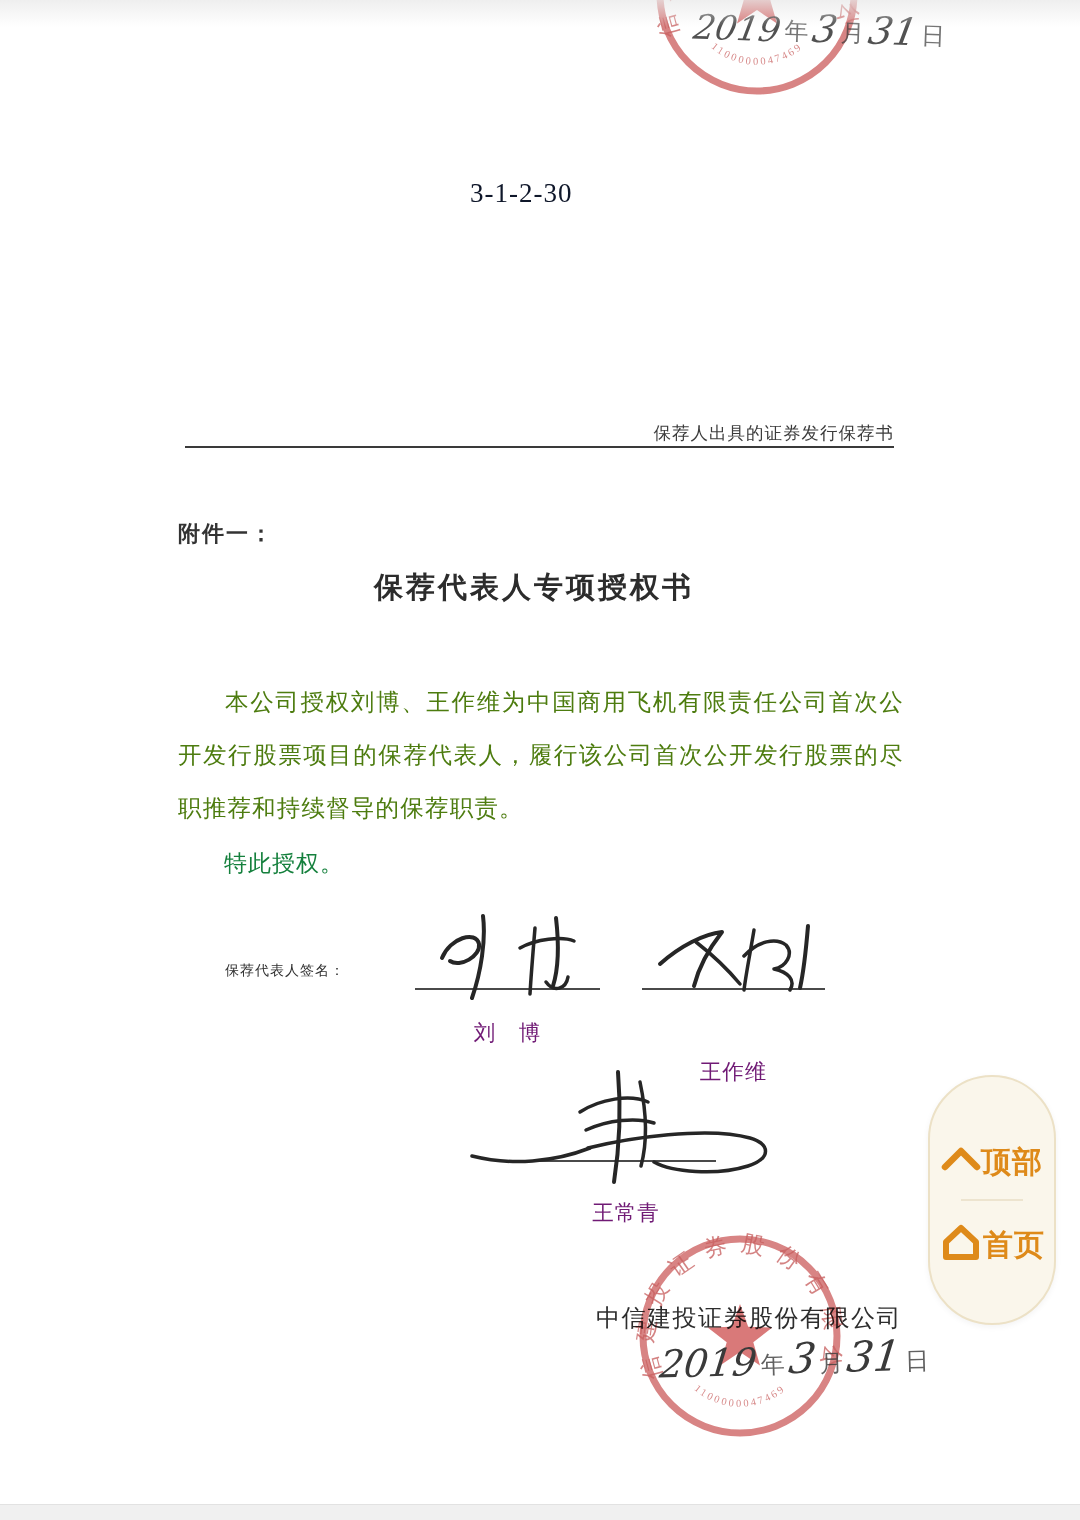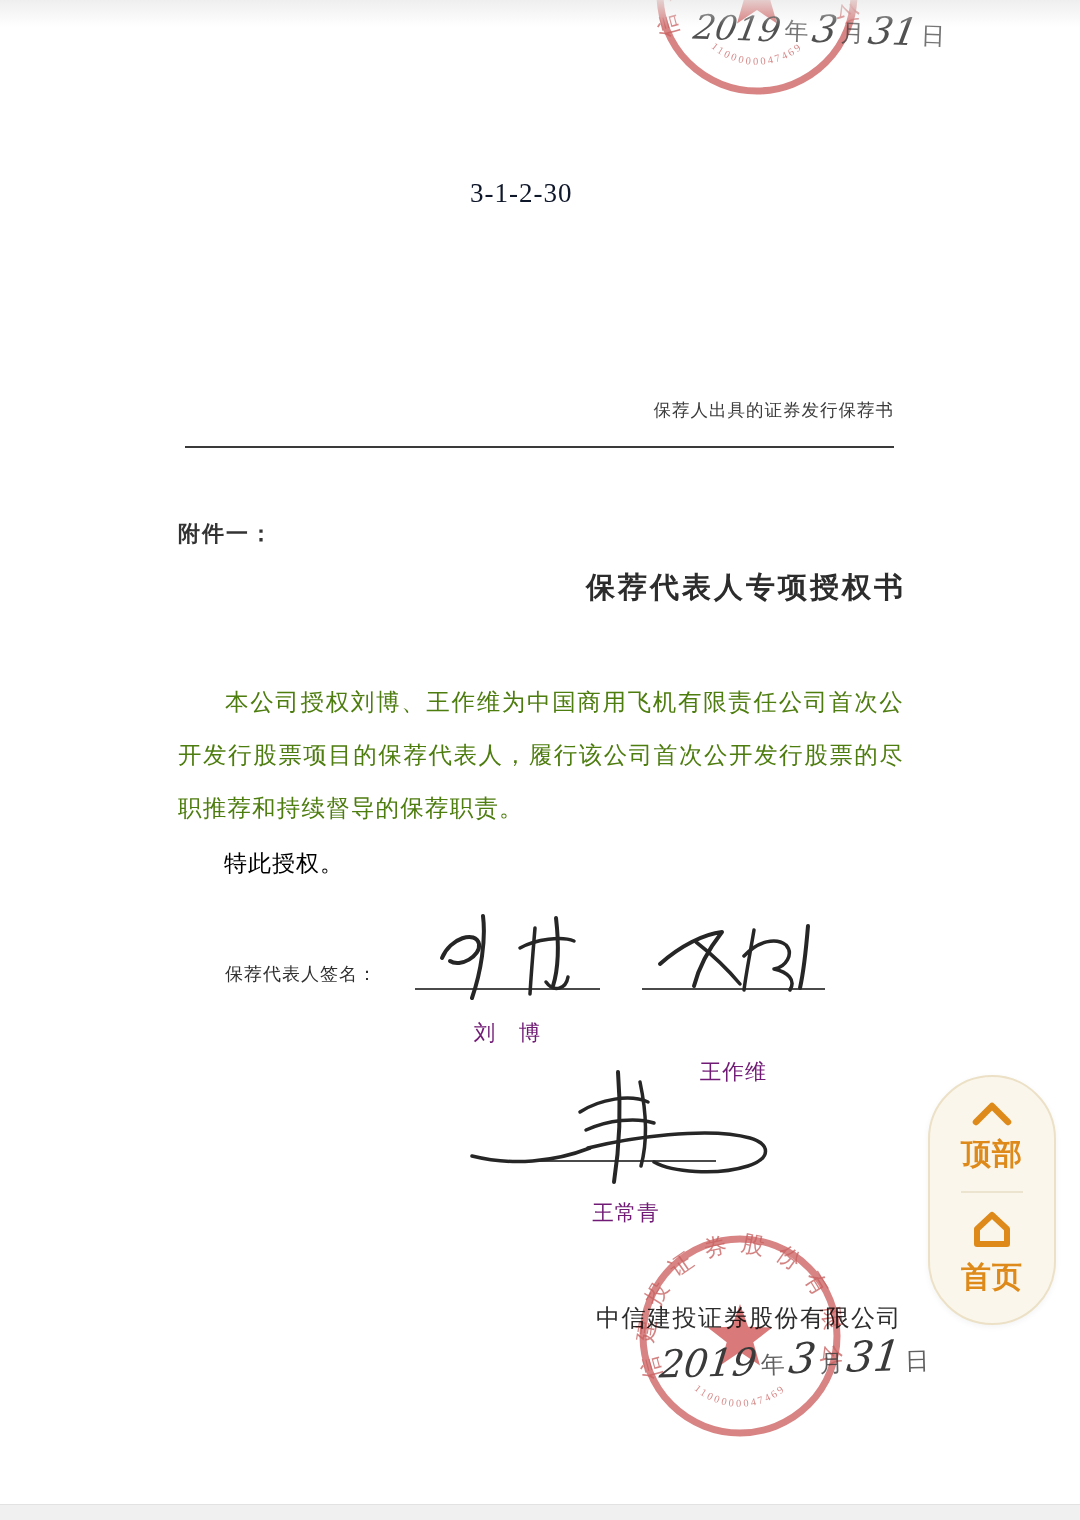--- a/index.html
+++ b/index.html
@@ -10,31 +10,31 @@
   .abs{position:absolute;}
   
   .top-shade{left:0;top:0;width:1080px;height:30px;
     background:linear-gradient(to bottom,#e9e9e9 0%,rgba(255,255,255,0) 90%);
     z-index:6;pointer-events:none;opacity:.75;}
   
   .bottom-strip{left:0;bottom:0;width:1080px;height:15px;background:#f0f0f0;
     border-top:1px solid #e2e2e2;z-index:6;}
 
   .page-code{left:470px;top:178px;width:160px;font-size:27px;letter-spacing:1px;color:#0f172a;}
-  .header-note{left:185px;top:398px;width:709px;text-align:right;font-size:17.5px;
+  .header-note{left:185px;top:421px;width:709px;text-align:right;font-size:17.5px;
     letter-spacing:1px;color:#3c3c3c;}
   .header-rule{left:185px;top:446px;width:709px;height:0;border-top:2.5px solid #3a3a3a;}
   .attachment{left:178px;top:478px;font-size:22px;font-weight:600;letter-spacing:2px;color:#333;margin-top:41px;}
-  .doc-title{left:182px;top:568px;width:724px;text-align:right;font-size:29px;
+  .doc-title{left:172px;top:568px;width:724px;text-align:center;font-size:29px;
     font-weight:700;letter-spacing:3px;color:#2c2c2c;}
   .body-par{left:178px;top:676px;width:726px;font-size:23.5px;line-height:53px;
     text-align:justify;text-indent:2em;letter-spacing:1.2px;color:#4d7c0f;}
-  .closing{left:178px;top:848px;font-size:23px;text-indent:2em;letter-spacing:1px;color:#000000;}
+  .closing{left:178px;top:848px;font-size:23px;text-indent:2em;letter-spacing:1px;color:#15803d;}
 
-  .sig-label{font-size:18px;letter-spacing:1px;color:#303030;text-align:right;}
+  .sig-label{font-size:14px;letter-spacing:1px;color:#303030;text-align:right;}
   .rep-label{left:225px;top:962px;}
   .legal-label{left:225px;top:1136px;}
   .sig-line{height:0;border-top:2px solid #4a4a4a;z-index:1;}
   .line-1{left:415px;top:988px;width:185px;}
   .line-2{left:642px;top:988px;width:183px;}
   .line-3{left:536px;top:1160px;width:180px;}
   .printed-name{font-size:21.5px;letter-spacing:1px;color:#701a75;text-align:center;}
   .name-1{left:415px;top:1018px;width:185px;}
   .name-2{left:642px;top:1018px;width:183px;margin-top:39px;}
   .name-3{left:536px;top:1198px;width:180px;text-align:center;}
@@ -59,21 +59,21 @@
   .seal-top{left:647px;top:-116px;}
   .seal-bottom{left:630px;top:1226px;}
   .seal text{font-family:"Liberation Serif","DejaVu Serif",serif;}
 
   
   .float-nav{left:928px;top:1075px;width:128px;height:250px;background:#faf6eb;
     border:2px solid #ece1c6;border-radius:66px;box-sizing:border-box;z-index:7;
     display:flex;flex-direction:column;align-items:center;justify-content:center;
     box-shadow:0 2px 6px rgba(0,0,0,.05);
     font-family:"Liberation Sans","DejaVu Sans",sans-serif;}
-  .nav-btn{display:flex;flex-direction:column;align-items:center;cursor:pointer;}
+  .nav-btn{display:flex;flex-direction:row;align-items:center;cursor:pointer;}
   .nav-label{font-size:30px;font-weight:700;color:#de8a1a;margin-top:8px;letter-spacing:1px;}
   .nav-divider{width:62px;height:2px;background:#ede4cf;margin:16px 0;}
 </style>
 </head>
 <body>
 
 <div class="screen">
 
   <svg class="abs seal seal-top" viewBox="0 0 220 220">
     <defs>

